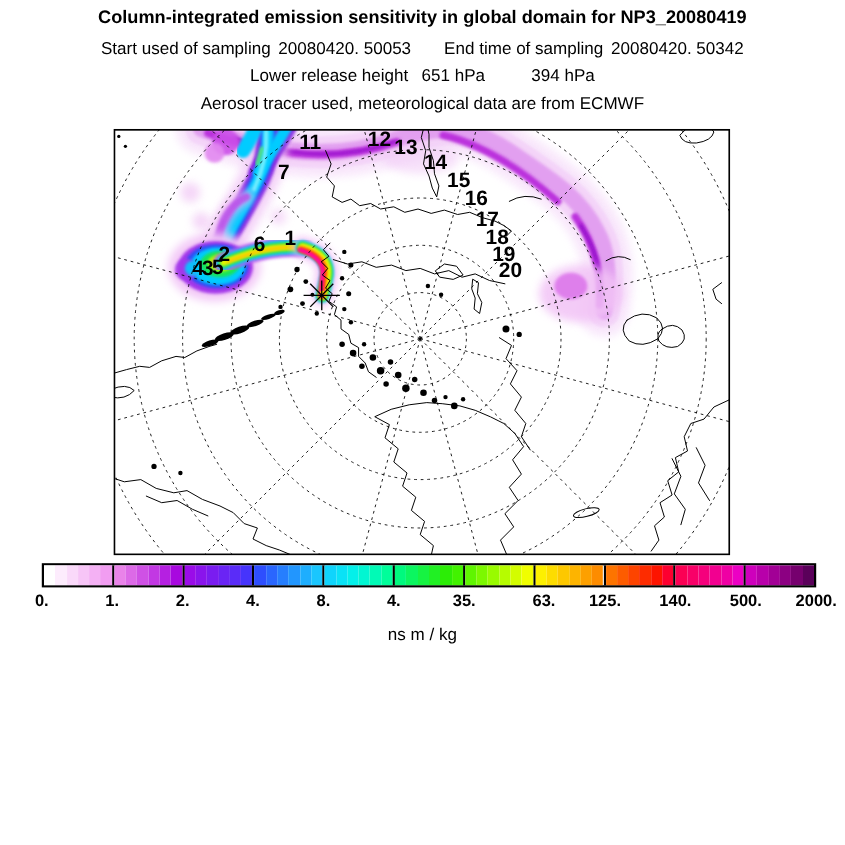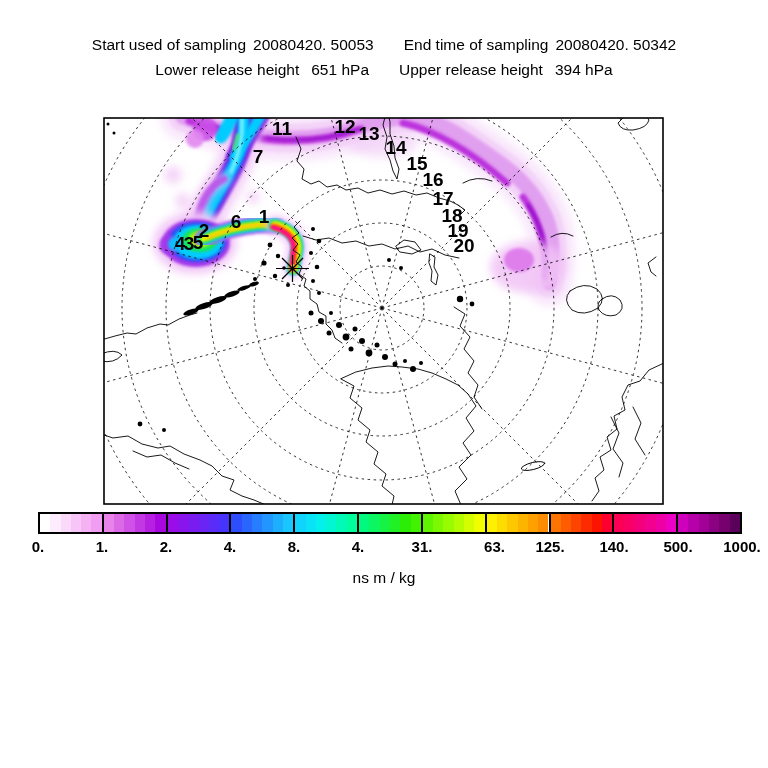--- a/index.html
+++ b/index.html
@@ -24,37 +24,39 @@
               font-size:15.5px;}
   .max-line{position:absolute;left:0;top:597px;width:768px;text-align:center;
             font-size:15.5px;white-space:pre;}
   svg text{font-family:"Liberation Sans",sans-serif;}
 </style>
 </head>
 <body>
 
 <div class="page">
 
+  <div class="hline title" style="top:7px">Column-integrated emission sensitivity in global domain for NP3_20080419</div>
 
   <div class="hline" style="top:36px">
     <span>Start used of sampling</span><span class="gap-sm"></span>
     <span>20080420. 50053</span>
     <span class="gap-lg"></span>
     <span>End time of sampling</span><span class="gap-sm"></span>
     <span>20080420. 50342</span>
   </div>
 
   <div class="hline" style="top:61px">
     <span>Lower release height</span><span class="gap-md"></span>
     <span>651 hPa</span>
     <span class="gap-lg"></span>
-    <span>Upper release height</span><span class="gap-md"></span>
+    <span class="gap-md"></span>
     <span>394 hPa</span>
   </div>
 
+  <div class="hline" style="top:86px">Aerosol tracer used, meteorological data are from ECMWF</div>
 
   <div id="mapwrap">
   <svg width="561" height="388" viewBox="0 0 561 388">
     <defs>
       <clipPath id="mapclip">
             <rect x="1" y="1" width="559" height="386"></rect>
           </clipPath>
       <filter id="soft" x="-40%" y="-40%" width="180%" height="180%">
             <feGaussianBlur stdDeviation="1.4"></feGaussianBlur>
           </filter>
@@ -369,24 +371,24 @@
         <div class="cb-cell" style="background: rgb(90, 0, 90);"></div>
       </div>
     </div>
   <div id="cbticks">
       <span class="cb-tick" style="left: 0%;">0.</span>
       <span class="cb-tick" style="left: 9.09091%;">1.</span>
       <span class="cb-tick" style="left: 18.1818%;">2.</span>
       <span class="cb-tick" style="left: 27.2727%;">4.</span>
       <span class="cb-tick" style="left: 36.3636%;">8.</span>
       <span class="cb-tick" style="left: 45.4545%;">4.</span>
-      <span class="cb-tick" style="left: 54.5455%;">31.</span>
+      <span class="cb-tick" style="left: 54.5455%;">35.</span>
       <span class="cb-tick" style="left: 63.6364%; padding-left: 17px;">63.</span>
       <span class="cb-tick" style="left: 72.7273%;">125.</span>
       <span class="cb-tick" style="left: 81.8182%;">140.</span>
       <span class="cb-tick" style="left: 90.9091%;">500.</span>
-      <span class="cb-tick" style="left: 100%;">1000.</span>
+      <span class="cb-tick" style="left: 100%;">2000.</span>
     </div>
 
   <div class="units-line">ns m / kg</div>
 
 
 </div>
 
 </body></html>

